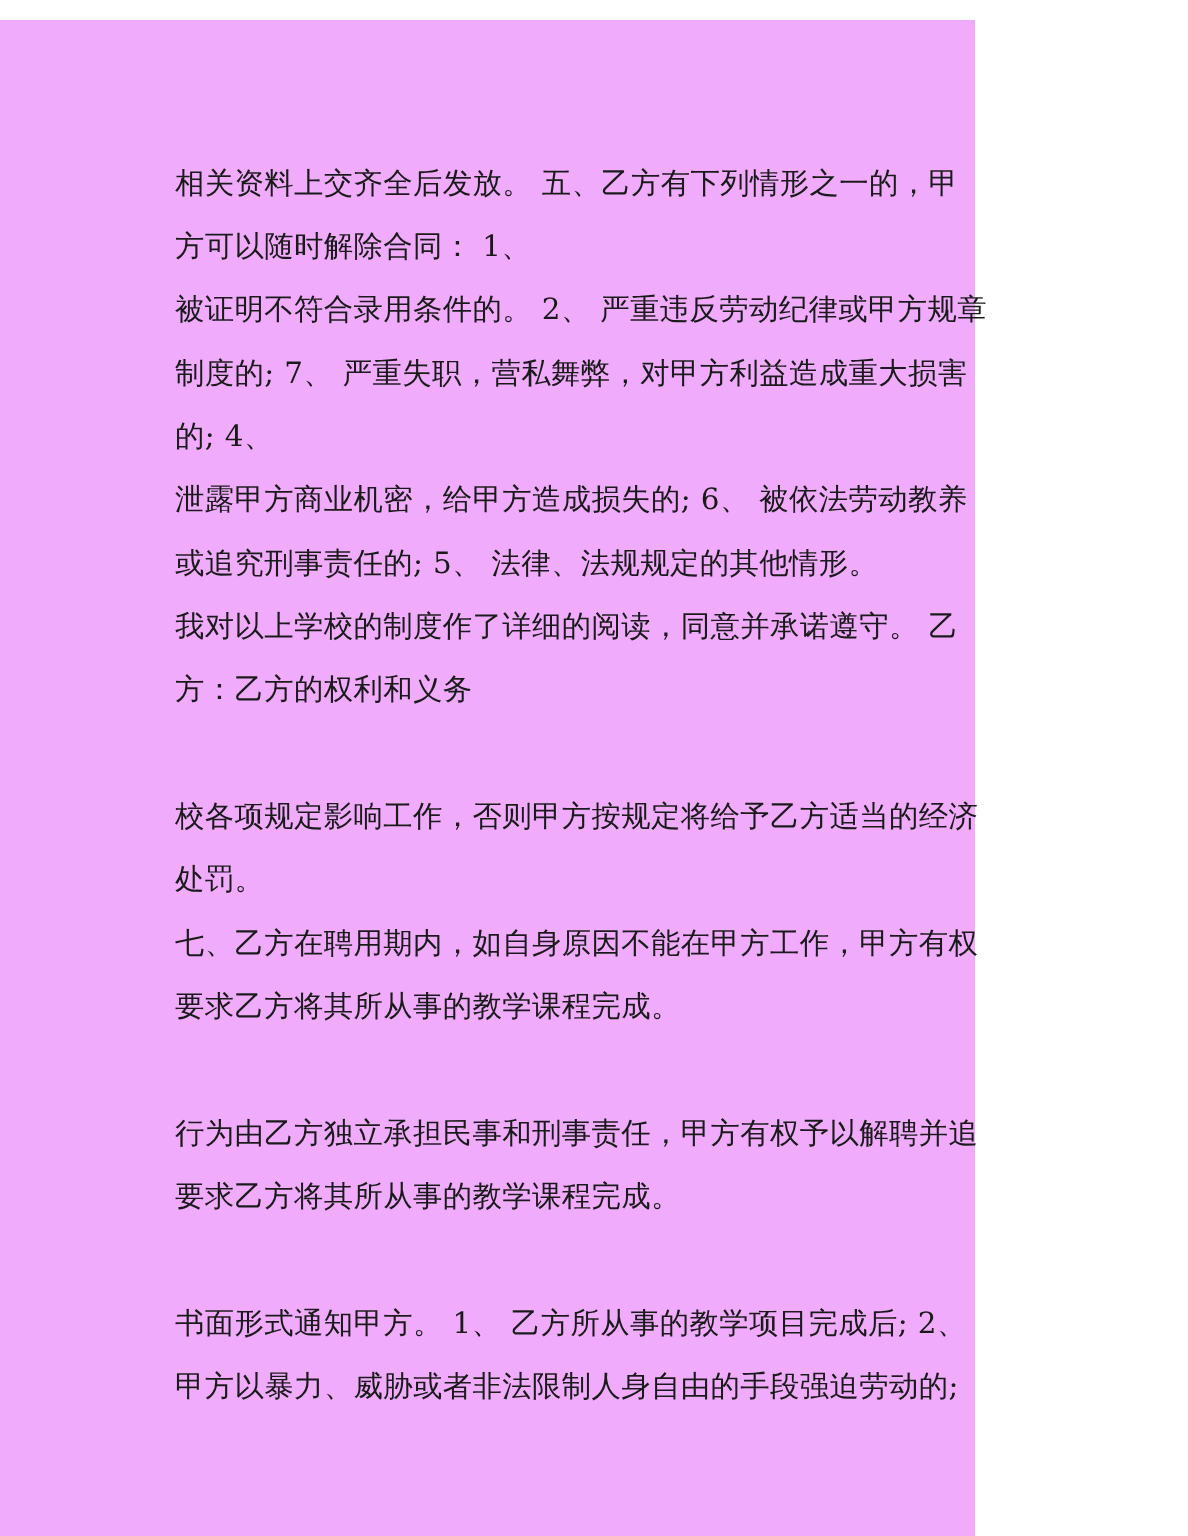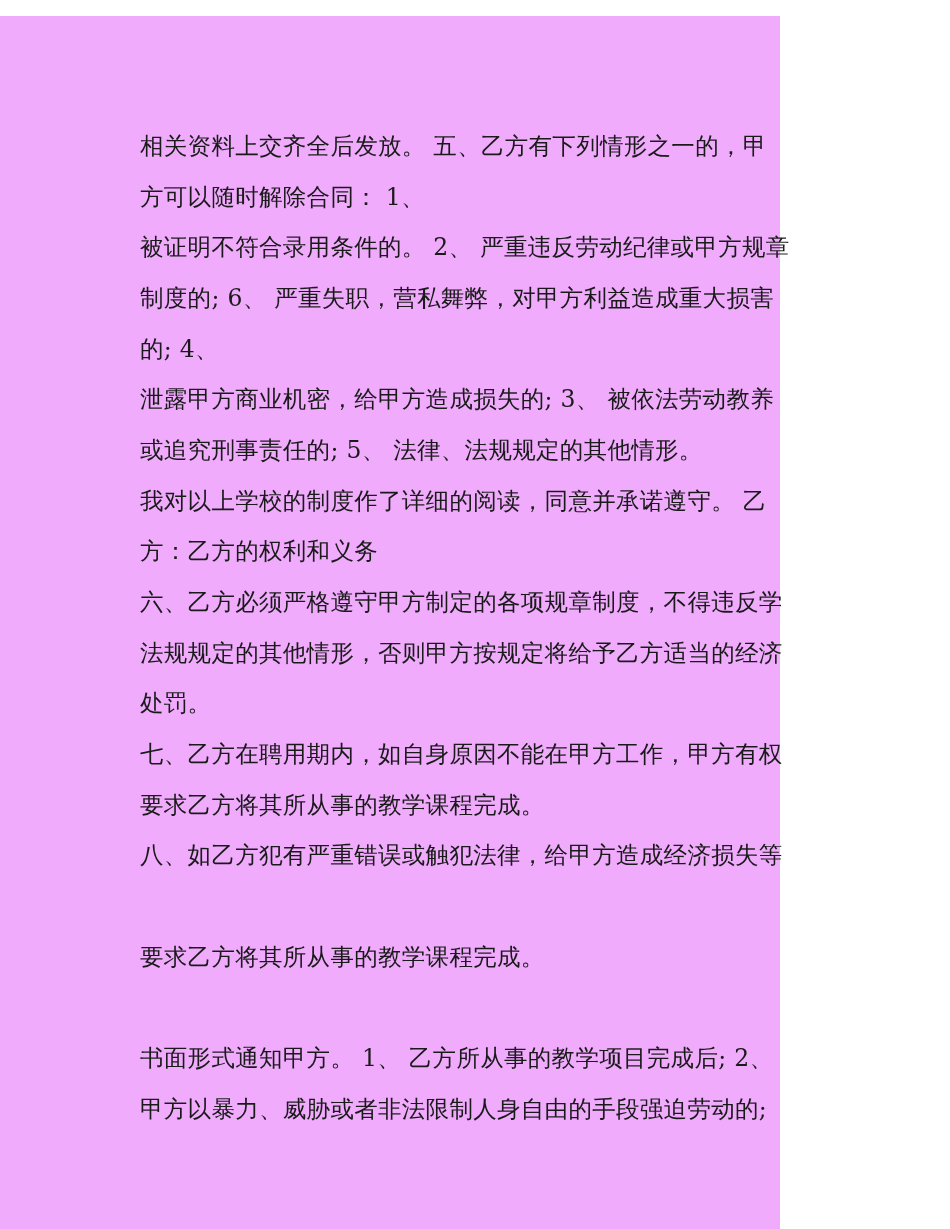--- a/index.html
+++ b/index.html
@@ -32,28 +32,27 @@
       letter-spacing: 0.3px;
     }
   </style>
 </head>
 <body>
 
 <div class="page">
   <div class="line" style="top:115px">相关资料上交齐全后发放。 五、乙方有下列情形之一的，甲</div>
   <div class="line" style="top:166px">方可以随时解除合同： 1、</div>
   <div class="line" style="top:216px">被证明不符合录用条件的。 2、 严重违反劳动纪律或甲方规章</div>
-  <div class="line" style="top:267px">制度的; 6、 严重失职，营私舞弊，对甲方利益造成重大损害</div>
+  <div class="line" style="top:267px">制度的; 7、 严重失职，营私舞弊，对甲方利益造成重大损害</div>
   <div class="line" style="top:318px">的; 4、</div>
-  <div class="line" style="top:368px">泄露甲方商业机密，给甲方造成损失的; 3、 被依法劳动教养</div>
+  <div class="line" style="top:368px">泄露甲方商业机密，给甲方造成损失的; 6、 被依法劳动教养</div>
   <div class="line" style="top:419px">或追究刑事责任的; 5、 法律、法规规定的其他情形。</div>
   <div class="line" style="top:520px">方：乙方的权利和义务</div>
   <div class="line" style="top:470px">我对以上学校的制度作了详细的阅读，同意并承诺遵守。 乙</div>
-  <div class="line" style="top:571px">六、乙方必须严格遵守甲方制定的各项规章制度，不得违反学</div>
-  <div class="line" style="top:622px">法规规定的其他情形，否则甲方按规定将给予乙方适当的经济</div>
+  <div class="line" style="top:622px">校各项规定影响工作，否则甲方按规定将给予乙方适当的经济</div>
   <div class="line" style="top:672px">处罚。</div>
   <div class="line" style="top:723px">七、乙方在聘用期内，如自身原因不能在甲方工作，甲方有权</div>
   <div class="line" style="top:774px">要求乙方将其所从事的教学课程完成。</div>
-  <div class="line" style="top:824px">八、如乙方犯有严重错误或触犯法律，给甲方造成经济损失等</div>
+  <div class="line" style="top:875px">行为由乙方独立承担民事和刑事责任，甲方有权予以解聘并追</div>
   <div class="line" style="top:926px">要求乙方将其所从事的教学课程完成。</div>
   <div class="line" style="top:1027px">书面形式通知甲方。 1、 乙方所从事的教学项目完成后; 2、</div>
   <div class="line" style="top:1078px">甲方以暴力、威胁或者非法限制人身自由的手段强迫劳动的;</div>
 </div>
 
 </body></html>

